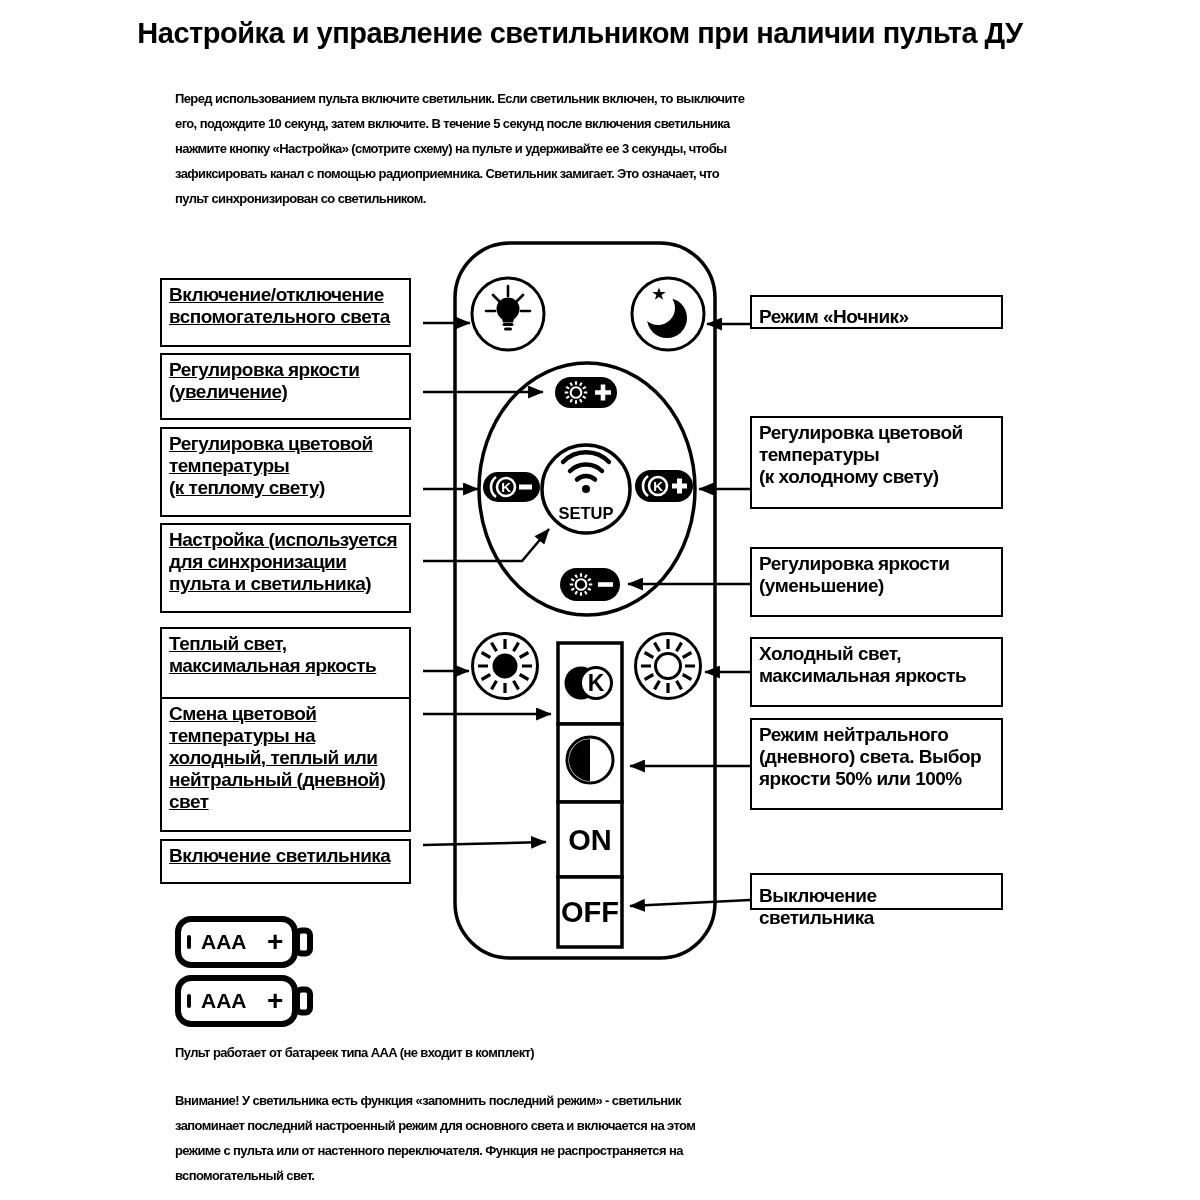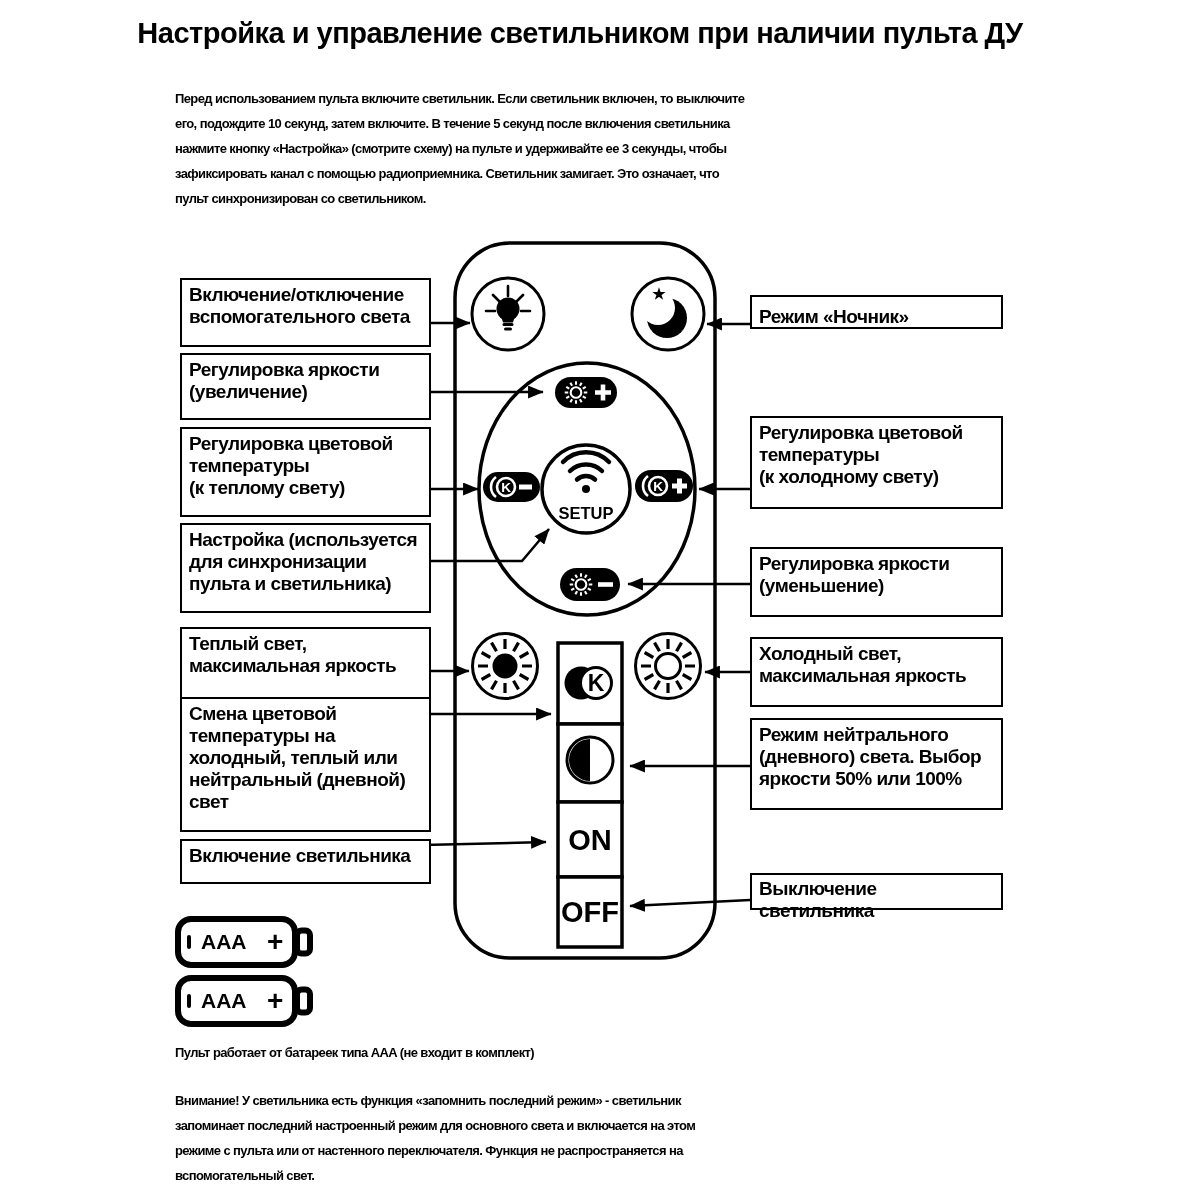--- a/index.html
+++ b/index.html
@@ -6,28 +6,28 @@
   #page{position:relative;width:1200px;height:1200px;background:#fff;overflow:hidden;
         font-family:"Liberation Sans",sans-serif;color:#000;}
   #diagram-svg{position:absolute;left:0;top:0;}
   .title{position:absolute;left:0;top:17px;width:1160px;text-align:center;
          font-size:29px;font-weight:bold;letter-spacing:-0.5px;}
   .para{position:absolute;font-size:13px;font-weight:bold;letter-spacing:-0.6px;
         line-height:25px;white-space:pre-line;}
   .callout{position:absolute;border:2.5px solid #000;background:#fff;box-sizing:border-box;
            font-size:19px;font-weight:bold;letter-spacing:-0.5px;line-height:22px;
            padding:4px 7px;white-space:pre-line;}
-  .bL{left:180px;width:251px;}
+  .bL{left:160px;width:251px;text-decoration:underline;}
   .bR{left:750px;width:253px;}
   .bL1{top:278px;height:69px;} .bL2{top:353px;height:67px;} .bL3{top:427px;height:90px;}
   .bL4{top:523px;height:90px;} .bL5{top:627px;height:78px;} .bL6{top:697px;height:135px;}
   .bL7{top:839px;height:45px;}
   .bR1{top:295px;height:34px;padding-top:9px;} .bR2{top:416px;height:93px;}
   .bR3{top:547px;height:70px;} .bR4{top:637px;height:70px;} .bR5{top:718px;height:92px;}
-  .bR6{top:873px;height:37px;padding-top:3px;}
+  .bR6{top:873px;height:37px;padding-top:10px;}
   svg text{font-family:"Liberation Sans",sans-serif;font-weight:bold;fill:#000;}
   svg .wtxt{fill:#fff;}
   .intro{left:175px;top:86px;width:960px;}
   .battnote{left:175px;top:1040px;width:960px;}
   .attention{left:175px;top:1088px;width:980px;}
 </style>
 </head>
 <body>
 <div id="page">
 

